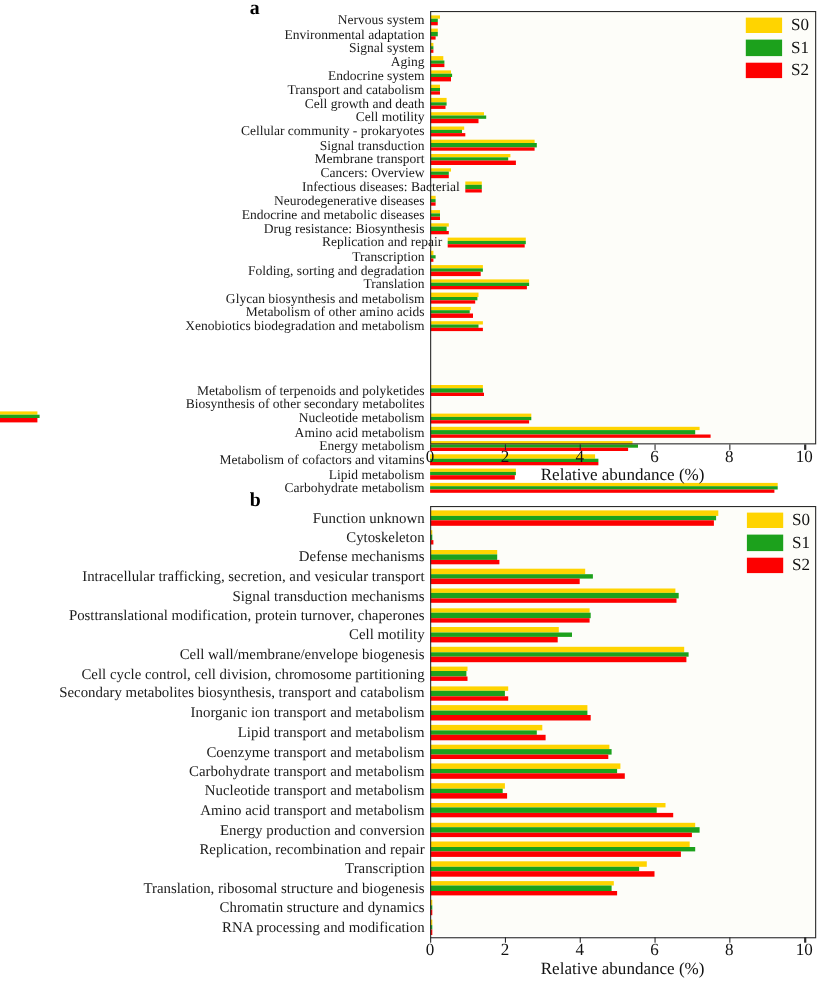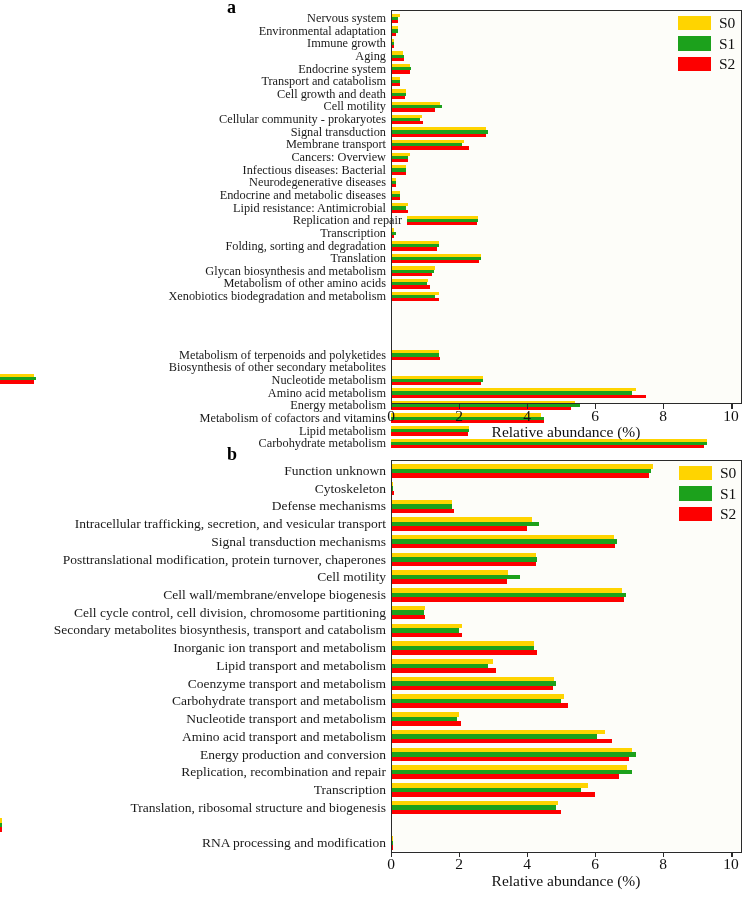--- a/index.html
+++ b/index.html
@@ -94,21 +94,21 @@
       </div>
       <div class="row" style="height: 12.6452px;">
         <div class="cat-label" style="font-size: 12.3px; line-height: 12.6452px;">Environmental adaptation</div>
         <div class="bars">
           <div class="bar" style="height: 3.2px; background: rgb(255, 212, 0); width: 1.93798%;"></div>
           <div class="bar" style="height: 3.2px; background: rgb(28, 161, 28); width: 1.93798%;"></div>
           <div class="bar" style="height: 3.2px; background: rgb(253, 0, 0); width: 1.45349%;"></div>
         </div>
       </div>
       <div class="row" style="height: 12.6452px;">
-        <div class="cat-label" style="font-size: 12.3px; line-height: 12.6452px;">Immune growth</div>
+        <div class="cat-label" style="font-size: 12.3px; line-height: 12.6452px;">Signal system</div>
         <div class="bars">
           <div class="bar" style="height: 3.2px; background: rgb(255, 212, 0); width: 0.775194%;"></div>
           <div class="bar" style="height: 3.2px; background: rgb(28, 161, 28); width: 0.775194%;"></div>
           <div class="bar" style="height: 3.2px; background: rgb(253, 0, 0); width: 0.968992%;"></div>
         </div>
       </div>
       <div class="row" style="height: 12.6452px;">
         <div class="cat-label" style="font-size: 12.3px; line-height: 12.6452px;">Aging</div>
         <div class="bars">
           <div class="bar" style="height: 3.2px; background: rgb(255, 212, 0); width: 3.39147%;"></div>
@@ -174,21 +174,21 @@
       </div>
       <div class="row" style="height: 12.6452px;">
         <div class="cat-label" style="font-size: 12.3px; line-height: 12.6452px;">Cancers: Overview</div>
         <div class="bars">
           <div class="bar" style="height: 3.2px; background: rgb(255, 212, 0); width: 5.32946%;"></div>
           <div class="bar" style="height: 3.2px; background: rgb(28, 161, 28); width: 4.84496%;"></div>
           <div class="bar" style="height: 3.2px; background: rgb(253, 0, 0); width: 4.84496%;"></div>
         </div>
       </div>
       <div class="row" style="height: 12.6452px;">
-        <div class="cat-label" style="font-size: 12.3px; line-height: 12.6452px;">Infectious diseases: Bacterial</div>
+        <div class="cat-label" style="font-size: 12.3px; line-height: 12.6452px; padding-left: 32px;">Infectious diseases: Bacterial</div>
         <div class="bars">
           <div class="bar" style="height: 3.2px; background: rgb(255, 212, 0); width: 4.36047%;"></div>
           <div class="bar" style="height: 3.2px; background: rgb(28, 161, 28); width: 4.36047%;"></div>
           <div class="bar" style="height: 3.2px; background: rgb(253, 0, 0); width: 4.36047%;"></div>
         </div>
       </div>
       <div class="row" style="height: 12.6452px;">
         <div class="cat-label" style="font-size: 12.3px; line-height: 12.6452px;">Neurodegenerative diseases</div>
         <div class="bars">
           <div class="bar" style="height: 3.2px; background: rgb(255, 212, 0); width: 1.45349%;"></div>
@@ -198,21 +198,21 @@
       </div>
       <div class="row" style="height: 12.6452px;">
         <div class="cat-label" style="font-size: 12.3px; line-height: 12.6452px;">Endocrine and metabolic diseases</div>
         <div class="bars">
           <div class="bar" style="height: 3.2px; background: rgb(255, 212, 0); width: 2.42248%;"></div>
           <div class="bar" style="height: 3.2px; background: rgb(28, 161, 28); width: 2.42248%;"></div>
           <div class="bar" style="height: 3.2px; background: rgb(253, 0, 0); width: 2.42248%;"></div>
         </div>
       </div>
       <div class="row" style="height: 12.6452px;">
-        <div class="cat-label" style="font-size: 12.3px; line-height: 12.6452px;">Lipid resistance: Antimicrobial</div>
+        <div class="cat-label" style="font-size: 12.3px; line-height: 12.6452px;">Drug resistance: Biosynthesis</div>
         <div class="bars">
           <div class="bar" style="height: 3.2px; background: rgb(255, 212, 0); width: 4.84496%;"></div>
           <div class="bar" style="height: 3.2px; background: rgb(28, 161, 28); width: 4.36047%;"></div>
           <div class="bar" style="height: 3.2px; background: rgb(253, 0, 0); width: 4.84496%;"></div>
         </div>
       </div>
       <div class="row" style="height: 12.6452px; margin-left: 16px;">
         <div class="cat-label" style="font-size: 12.3px; line-height: 12.6452px;">Replication and repair</div>
         <div class="bars">
           <div class="bar" style="height: 3.2px; background: rgb(255, 212, 0); width: 20.3488%;"></div>
@@ -521,20 +521,21 @@
       </div>
       <div class="row" style="height: 17.7273px;">
         <div class="cat-label" style="font-size: 13.5px; line-height: 17.7273px;">Translation, ribosomal structure and biogenesis</div>
         <div class="bars">
           <div class="bar" style="height: 4.5px; background: rgb(255, 212, 0); width: 47.4806%;"></div>
           <div class="bar" style="height: 4.5px; background: rgb(28, 161, 28); width: 46.9961%;"></div>
           <div class="bar" style="height: 4.5px; background: rgb(253, 0, 0); width: 48.4496%;"></div>
         </div>
       </div>
       <div class="row" style="height: 17.7273px;">
+        <div class="cat-label" style="font-size: 13.5px; line-height: 17.7273px;">Chromatin structure and dynamics</div>
         <div class="bars">
           <div class="bar" style="height: 4.5px; background: rgb(255, 212, 0); width: 0.484496%;"></div>
           <div class="bar" style="height: 4.5px; background: rgb(28, 161, 28); width: 0.484496%;"></div>
           <div class="bar" style="height: 4.5px; background: rgb(253, 0, 0); width: 0.581395%;"></div>
         </div>
       </div>
       <div class="row" style="height: 17.7273px;">
         <div class="cat-label" style="font-size: 13.5px; line-height: 17.7273px;">RNA processing and modification</div>
         <div class="bars">
           <div class="bar" style="height: 4.5px; background: rgb(255, 212, 0); width: 0.484496%;"></div>

